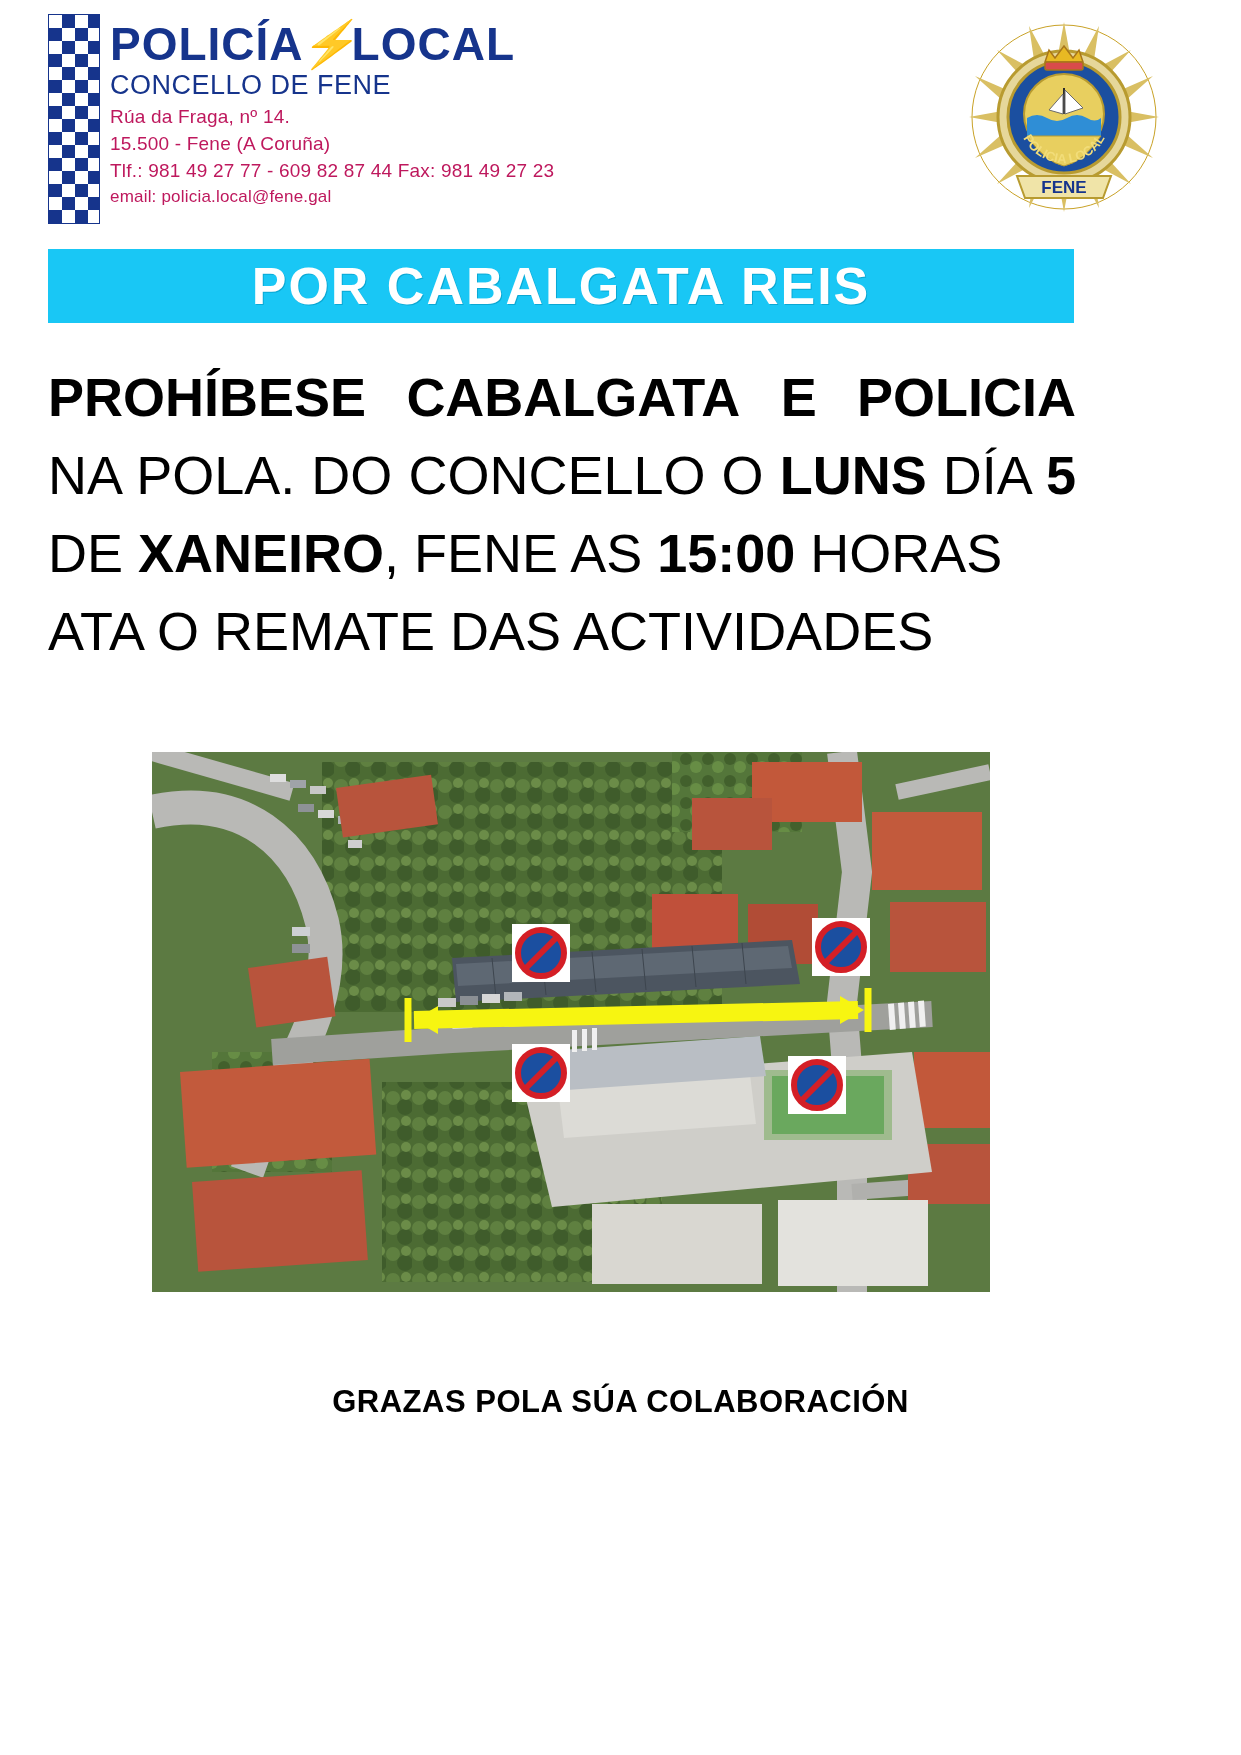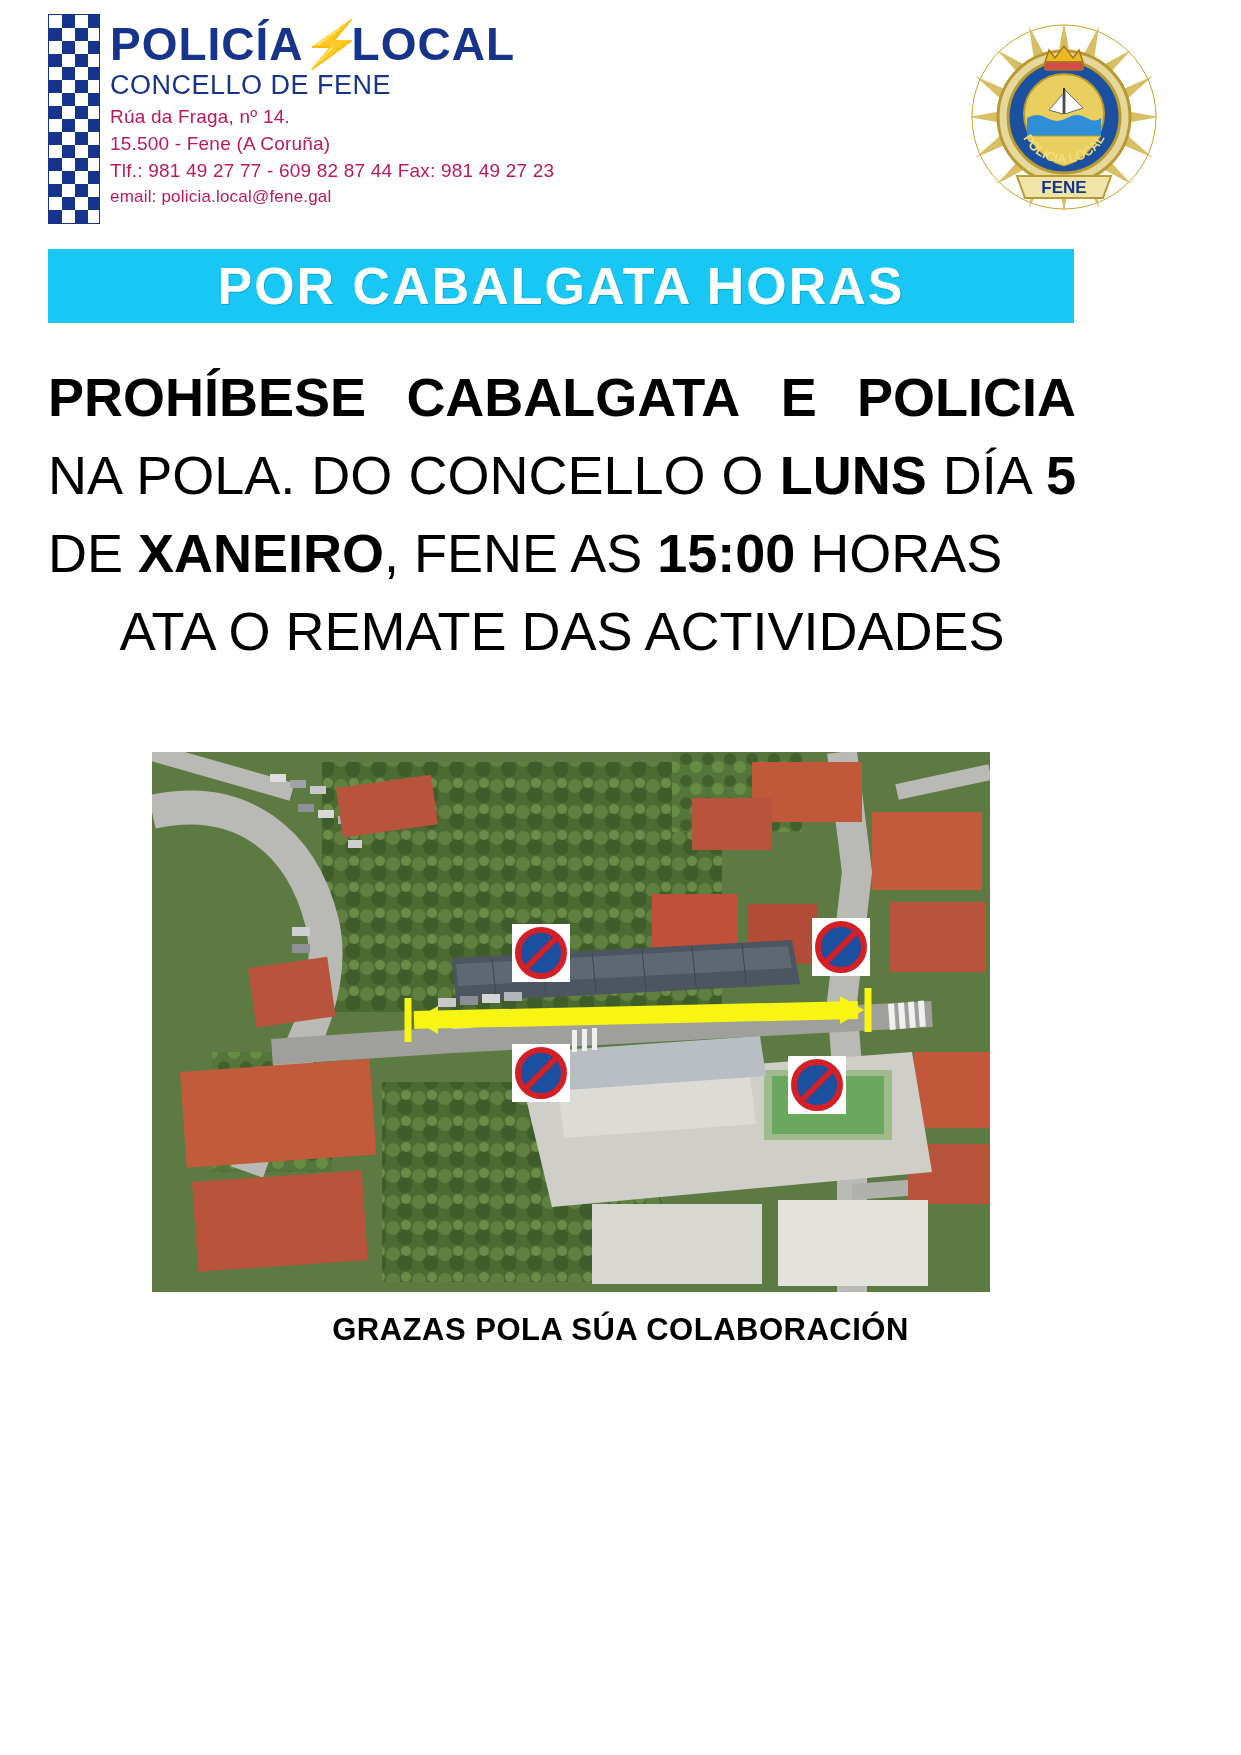--- a/index.html
+++ b/index.html
@@ -117,39 +117,39 @@
     top: 358px;
     width: 1028px;
     font-family: "Liberation Sans", sans-serif;
     font-size: 54px;
     line-height: 78px;
     text-align: justify;
     text-justify: inter-word;
   }
   .notice .b { font-weight: bold; }
   .notice .lastline {
-    text-align: center;
+    text-align: left;
   }
 
   
   .map-wrap {
     position: absolute;
     left: 152px;
     top: 752px;
     width: 838px;
     height: 540px;
     overflow: hidden;
     background: #4a5a3a;
   }
   .map-svg { display: block; }
 
   .footer {
     position: absolute;
     left: 0;
-    top: 1312px;
+    top: 1384px;
     width: 1241px;
     text-align: center;
     font-family: "Liberation Sans", sans-serif;
     font-weight: bold;
     font-size: 31px;
     letter-spacing: 0.5px;
     color: #000000;
   }
 </style>
 </head>
@@ -224,21 +224,21 @@
 
       <g>
         <path d="M48 166 L142 166 L134 188 L56 188 Z" fill="#f0e4a8" stroke="#b89b30" stroke-width="2"></path>
         <text x="95" y="183" text-anchor="middle" font-family="Liberation Sans, sans-serif" font-size="17" font-weight="bold" fill="#16348c">FENE</text>
       </g>
     </svg>
   </div>
 </div>
 
 <div class="banner">
-  <div class="banner-text">POR CABALGATA HORAS</div>
+  <div class="banner-text">POR CABALGATA REIS</div>
 </div>
 
 <div class="notice">
   <span class="b">PROHÍBESE</span>
   <span class="b">CABALGATA</span>
   <span class="b">E</span>
   <span class="b">POLICIA</span>
   <span>NA</span>
   <span>POLA.</span>
   <span>DO</span>

